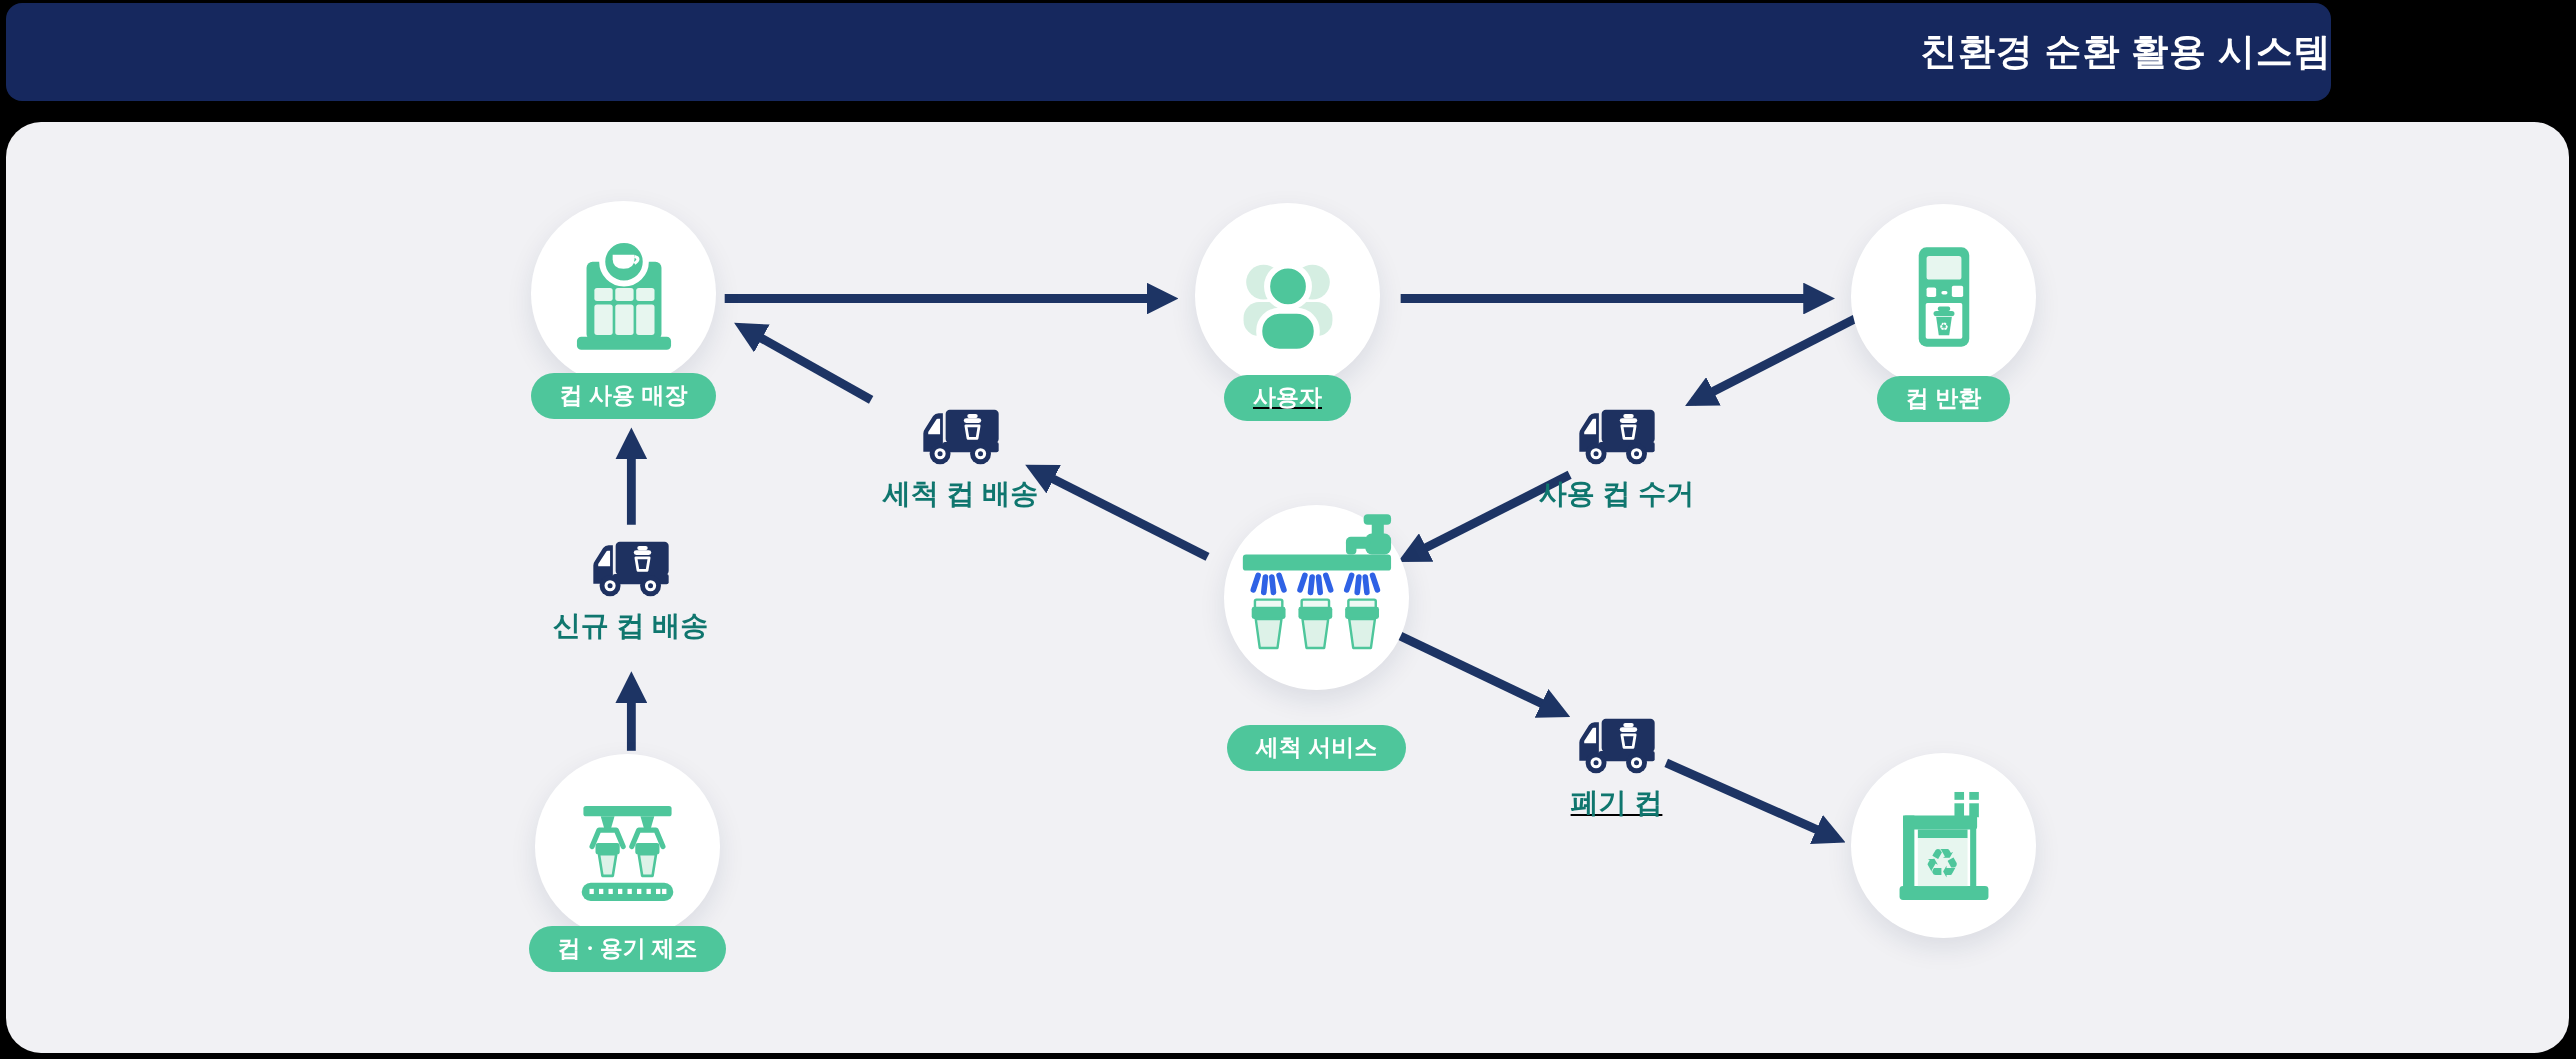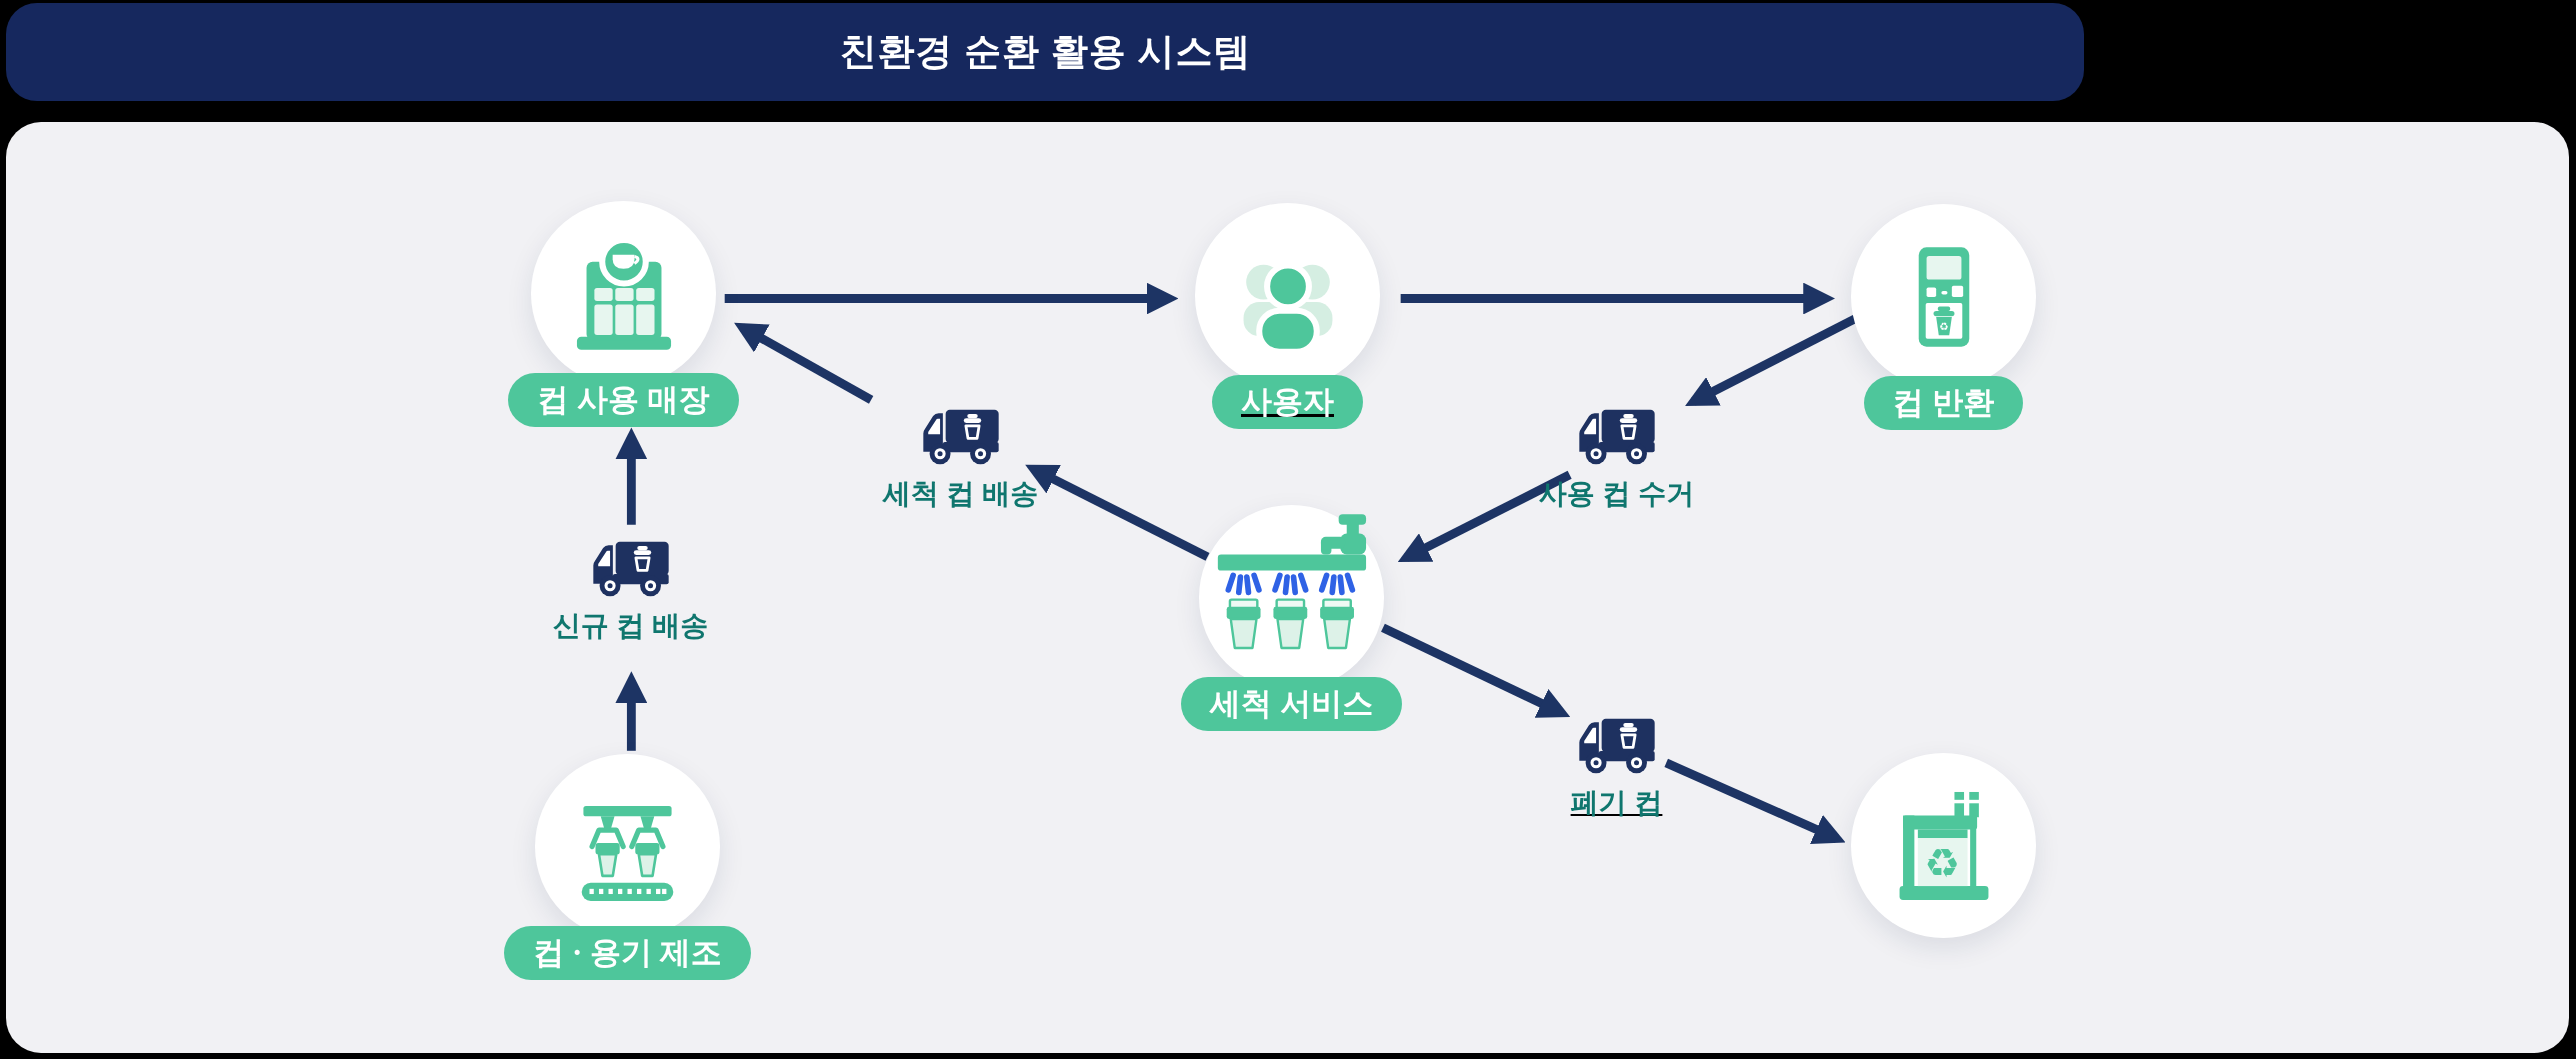--- a/index.html
+++ b/index.html
@@ -1,40 +1,40 @@
 <!DOCTYPE html>
 <html style="font-size:13px"><head>
 <meta charset="utf-8">
 <style>
   html,body{margin:0;padding:0;}
   body{
     width:2576px;height:1059px;position:relative;background:#000;
     font-family:"Liberation Sans","DejaVu Sans",sans-serif;overflow:hidden;
   }
   .header{
-    position:absolute;left:6.4px;top:3.2px;width:2078px;height:98px;
-    background:#16285e;border-radius:31px;
-    display:flex;align-items:center;justify-content:center;
+    position:absolute;left:6.4px;top:3.2px;width:2325px;height:98px;
+    background:#16285e;border-radius:16px;
+    display:flex;align-items:center;justify-content:flex-end;
   }
   .header .title{color:#ffffff;font-size:37px;font-weight:bold;letter-spacing:0.8px;}
   .panel{
     position:absolute;left:6.4px;top:122px;width:2563px;height:931px;
     background:#f1f1f4;border-radius:35px;
   }
   svg.arrows{position:absolute;left:0;top:0;}
   .node{position:absolute;display:flex;flex-direction:column;align-items:center;width:209px;}
   .circle{
     width:185px;height:185px;border-radius:50%;background:#ffffff;
     box-shadow:0 9.7px 27px rgba(20,40,80,0.10);
     display:flex;align-items:center;justify-content:center;
     position:relative;overflow:visible;
   }
   .pill{
     margin-top:-13px;z-index:3;background:#4ec69b;color:#ffffff;
-    font-size:31px;font-weight:bold;line-height:1;
+    font-size:23px;font-weight:bold;line-height:1;
     padding:11.3px 29px;border-radius:804px;white-space:nowrap;
   }
   .transport{position:absolute;display:flex;flex-direction:column;align-items:center;width:209px;}
   .transport .tlabel{margin-top:8px;font-size:28px;font-weight:600;color:#0f766e;white-space:nowrap;}
   .wash-icon-svg{transform:translate(6.4px,-14.5px);}
 </style>
 </head>
 <body>
 
 <div class="header">
@@ -111,21 +111,21 @@
       <rect x="49" y="77" width="42" height="41" rx="2" fill="#ffffff"></rect>
       <rect x="63" y="81" width="14" height="5" rx="2" fill="#4ec69b"></rect>
       <rect x="58" y="86" width="24" height="6" rx="3" fill="#4ec69b"></rect>
       <path d="M61 93 H79 L76 114 H64 Z" fill="#4ec69b"></path>
       <text x="70" y="108" font-size="12" fill="#ffffff" text-anchor="middle">♻</text>
     </svg>
   </div>
   <div class="pill">컵 반환</div>
 </div>
 
-<div class="node" style="left:1187px;top:505px;">
+<div class="node" style="left:1212px;top:505px;gap:48px;">
   <div class="circle">
     <svg class="wash-icon-svg" width="174" height="142" viewBox="0 0 216 176">
       <g fill="#4ec69b">
         <rect x="158" y="2" width="34" height="13" rx="5"></rect>
         <rect x="168" y="10" width="15" height="20"></rect>
         <rect x="160" y="26" width="32" height="26" rx="8"></rect>
         <rect x="136" y="30" width="30" height="15" rx="6"></rect>
         <rect x="136" y="32" width="13" height="20" rx="5"></rect>
         <rect x="8" y="52" width="184" height="20" rx="4"></rect>
       </g>

